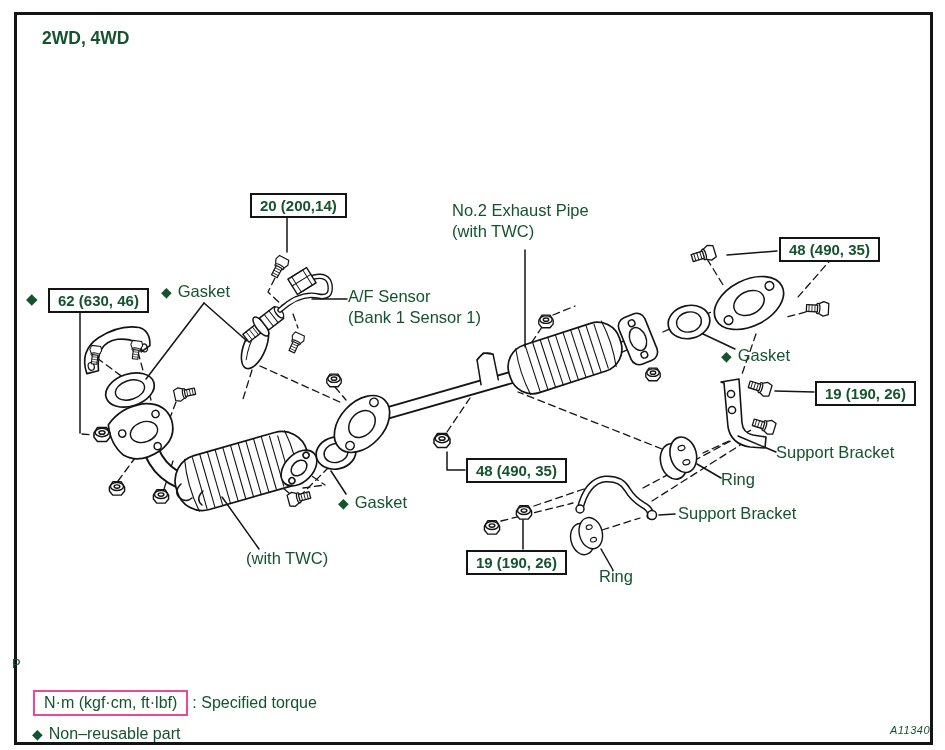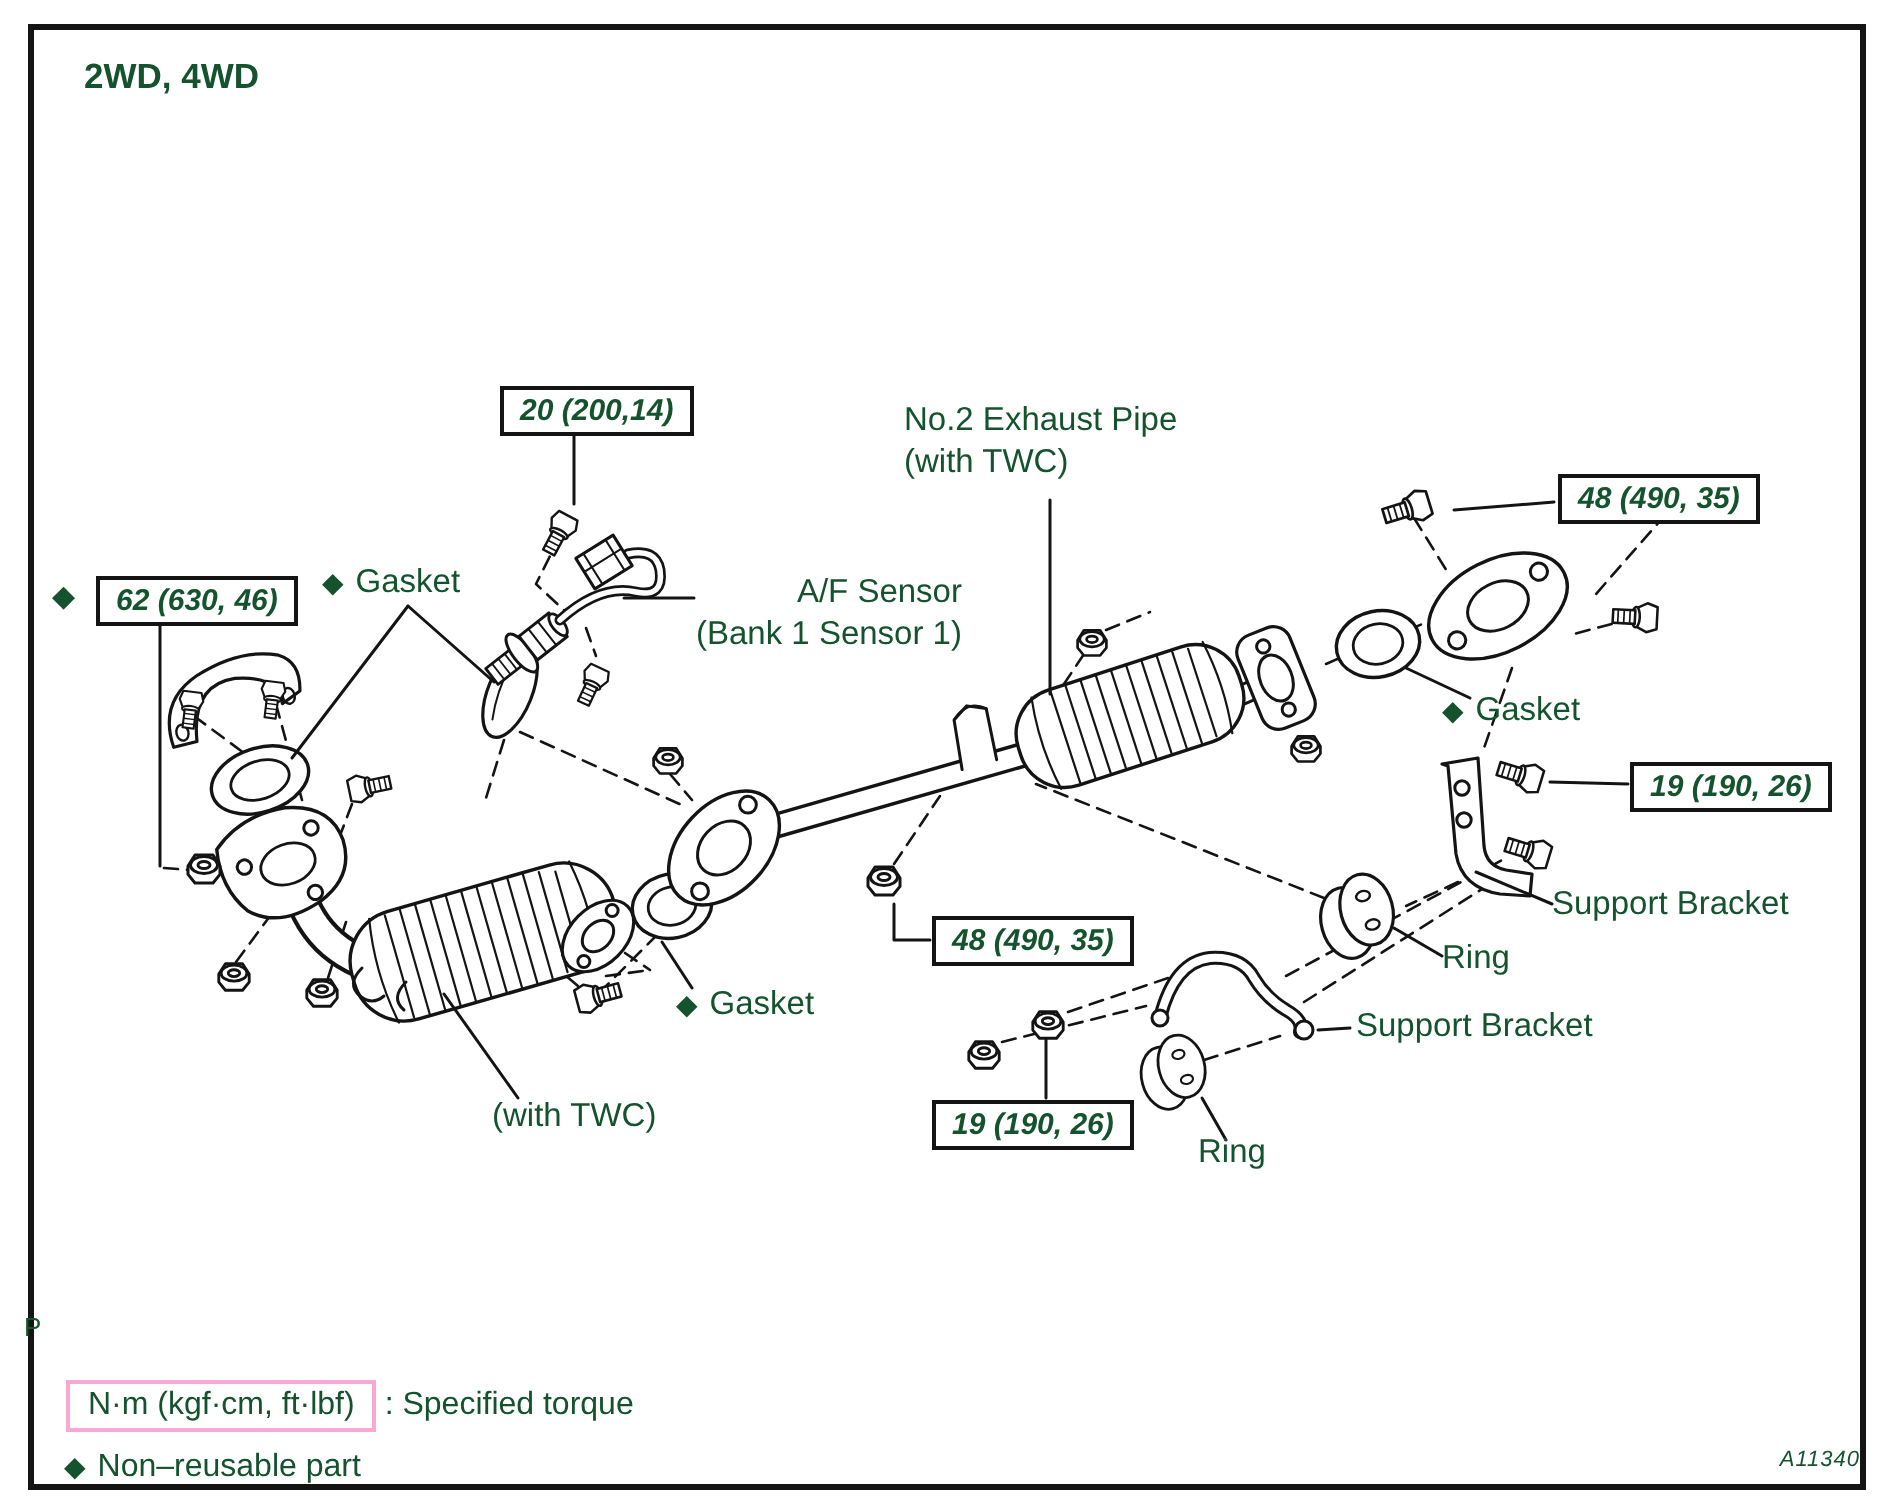--- a/index.html
+++ b/index.html
@@ -8,27 +8,27 @@
     font-family:"Liberation Sans", sans-serif;color:#14532d;overflow:hidden;
   }
   .frame{
     position:absolute;left:14px;top:12px;width:919px;height:733px;
     border:3px solid #141414;box-sizing:border-box;background:transparent;
   }
   .art{position:absolute;left:0;top:0;}
   .page-title{position:absolute;left:42px;top:28px;font-size:17.5px;font-weight:bold;white-space:nowrap;}
   .callout{
     position:absolute;border:2px solid #141414;background:#fff;
-    font-size:15px;font-weight:bold;line-height:19px;padding:1px 8px;white-space:nowrap;font-style:italic;
+    font-size:15px;font-weight:bold;line-height:19px;padding:1px 8px;white-space:nowrap;
   }
   .diamond{position:absolute;font-size:15px;line-height:15px;}
   .plabel{position:absolute;font-size:16.5px;line-height:21px;white-space:nowrap;}
   .plabel .dia{font-size:14px;margin-right:6px;}
   .legend-line1{position:absolute;left:33px;top:690px;font-size:16px;white-space:nowrap;display:flex;align-items:center;}
-  .legend-box{border:2px solid #f9a8d4;padding:0 9px;line-height:22px;display:inline-block;background:#fff;}
+  .legend-box{border:2px solid #ec4899;padding:0 9px;line-height:22px;display:inline-block;background:#fff;}
   .legend-desc{margin-left:4px;}
   .legend-line2{position:absolute;left:32px;top:725px;font-size:16px;white-space:nowrap;}
   .legend-line2 .dia{font-size:14px;margin-right:6px;}
   .figure-code{position:absolute;left:860px;top:724px;width:70px;text-align:right;font-size:11px;letter-spacing:0.5px;font-style:italic;}
   .margin-letter{position:absolute;left:12px;top:656px;font-size:13px;}
 </style>
 </head>
 <body>
 
 <div class="page">
@@ -261,21 +261,21 @@
   <div class="page-title">2WD, 4WD</div>
 
   <div class="callout" style="left:250px;top:193px;">20 (200,14)</div>
   <span class="diamond" style="left:26px;top:291px;">◆</span>
   <div class="callout" style="left:48px;top:288px;">62 (630, 46)</div>
   <div class="callout" style="left:779px;top:237px;">48 (490, 35)</div>
   <div class="callout" style="left:815px;top:381px;">19 (190, 26)</div>
   <div class="callout" style="left:466px;top:458px;">48 (490, 35)</div>
   <div class="callout" style="left:466px;top:550px;">19 (190, 26)</div>
 
-  <div class="plabel" style="left:348px;top:286px;text-align:right;">
+  <div class="plabel" style="left:348px;top:286px;">
     <div>A/F Sensor</div>
     <div>(Bank 1 Sensor 1)</div>
   </div>
   <div class="plabel" style="left:452px;top:200px;">
     <div>No.2 Exhaust Pipe</div>
     <div>(with TWC)</div>
   </div>
   <div class="plabel" style="left:246px;top:548px;">
     <div>(with TWC)</div>
   </div>

